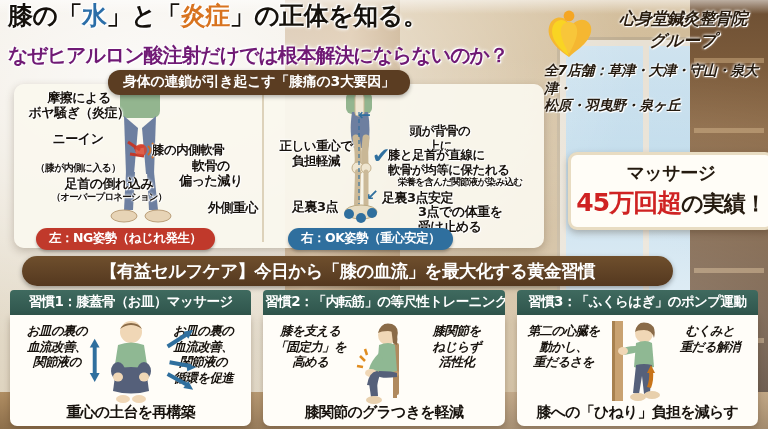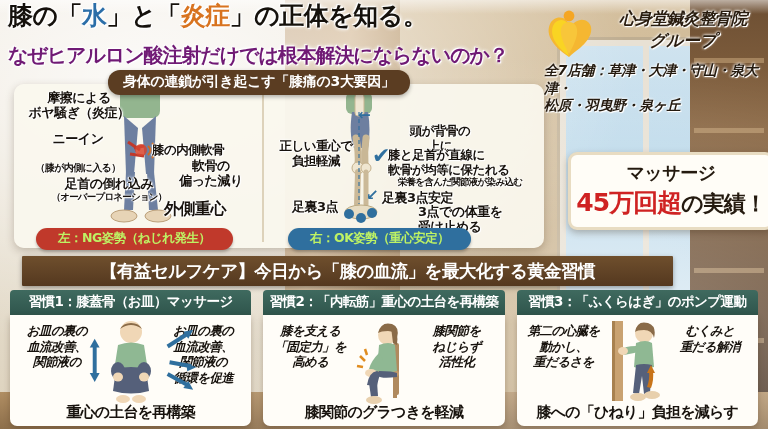--- a/index.html
+++ b/index.html
@@ -81,41 +81,41 @@
 
   .lblbox{position:absolute;font-weight:bold;color:#17120d;line-height:1.18;
     letter-spacing:-.5px;text-shadow:0 0 3px #fff,0 0 3px #fff,1px 1px 0 #fff,-1px 0 0 #fff;}
   .lbl-l1{left:20px;top:90px;width:118px;text-align:center;font-size:13px;}
   .lbl-l2{left:22px;top:131px;width:112px;text-align:center;font-size:13px;}
   .lbl-l2 small{display:block;font-size:10px;letter-spacing:-.6px;margin-top:16px;}
   .lbl-l3{left:14px;top:176px;width:124px;text-align:center;font-size:13px;padding-left:33px;}
   .lbl-l3 small{display:block;font-size:9.5px;letter-spacing:-.8px;}
   .lbl-m1{left:152px;top:143px;width:110px;text-align:left;font-size:12.5px;}
   .lbl-m2{left:160px;top:158px;width:102px;text-align:center;font-size:13px;}
-  .lbl-m3{left:164px;top:200px;width:84px;text-align:left;font-size:16px;}
+  .lbl-m3{left:174px;top:200px;width:84px;text-align:right;font-size:13px;}
   .lbl-r1{left:268px;top:139px;width:96px;text-align:center;font-size:12.5px;}
   .lbl-r2{left:276px;top:199px;width:78px;text-align:center;font-size:13px;}
   .lbl-t1{left:392px;top:124px;width:96px;text-align:center;font-size:12.5px;}
   .lbl-t2{left:388px;top:148px;width:152px;text-align:left;font-size:12.5px;}
   .lbl-t3{left:383px;top:176px;width:154px;text-align:center;font-size:9.5px;letter-spacing:-.7px;}
   .lbl-t4{left:382px;top:190px;width:96px;text-align:left;font-size:13px;}
   .lbl-t5{left:418px;top:205px;width:112px;text-align:left;font-size:13px;line-height:1.15;}
 
-  .pill{position:absolute;color:#bef264;font-weight:bold;font-size:12.5px;
-    padding:2px 22px 3px;border-radius:11px;letter-spacing:-.5px;white-space:nowrap;
+  .pill{position:absolute;color:#ffffff;font-weight:bold;font-size:12.5px;
+    padding:2px 13px 3px;border-radius:11px;letter-spacing:-.5px;white-space:nowrap;
     box-shadow:0 2px 3px rgba(0,0,0,.25);}
   .pill-ng{left:36px;top:228px;background:#c0392b;}
   .pill-ok{left:288px;top:228px;background:#2f6f9e;}
 
   .check{position:absolute;color:#2f6f9e;font-size:22px;font-weight:bold;line-height:1;}
 
   
   .banner{position:absolute;left:22px;top:256px;width:651px;height:30px;
     background:linear-gradient(180deg,#6f4f2d 0%,#54381f 100%);
-    border-radius:1px;display:flex;align-items:center;justify-content:center;
+    border-radius:15px;display:flex;align-items:center;justify-content:center;
     box-shadow:0 2px 5px rgba(0,0,0,.35);}
   .banner span{color:#fff;font-size:17.5px;font-weight:bold;letter-spacing:-.6px;white-space:nowrap;}
 
   
   .cards{position:absolute;left:10px;top:290px;width:748px;height:136px;
     display:flex;gap:12px;}
   .card{flex:1 1 0;display:flex;flex-direction:column;min-width:0;}
   .card-head{background:linear-gradient(180deg,#3f6a5f 0%,#2f554c 100%);
     color:#fff;font-size:13.5px;font-weight:bold;letter-spacing:-.6px;
     text-align:center;padding:3px 2px 4px;border-radius:4px 4px 0 0;white-space:nowrap;
@@ -286,21 +286,21 @@
             <polygon points="186,15 176,17 181,24"></polygon>
               <polygon points="189,53 179,49 180,57"></polygon>
             <polygon points="186,76 176,74 181,67"></polygon>
           </g>
         </svg>
         <div class="card-foot">重心の土台を再構築</div>
       </div>
     </div>
 
     <div class="card">
-      <div class="card-head">習慣2：「内転筋」重心の土台を再構築</div>
+      <div class="card-head">習慣2：「内転筋」の等尺性トレーニング</div>
       <div class="card-body">
         <div class="card-left">膝を支える<br>「固定力」を<br>高める</div>
         <div class="card-right">膝関節を<br>ねじらず<br>活性化</div>
         <div class="person">
           <svg viewBox="0 0 74 84" width="74" height="84" aria-hidden="true">
             <rect x="46" y="22" width="6" height="52" rx="2" fill="#b08a5e"></rect>
             <rect x="22" y="50" width="30" height="5" rx="2" fill="#c59a68"></rect>
             <rect x="24" y="55" width="4" height="22" fill="#b08a5e"></rect>
             <rect x="46" y="55" width="4" height="22" fill="#b08a5e"></rect>
             <ellipse cx="40" cy="14" rx="9" ry="10" fill="#f0d7b6"></ellipse>

